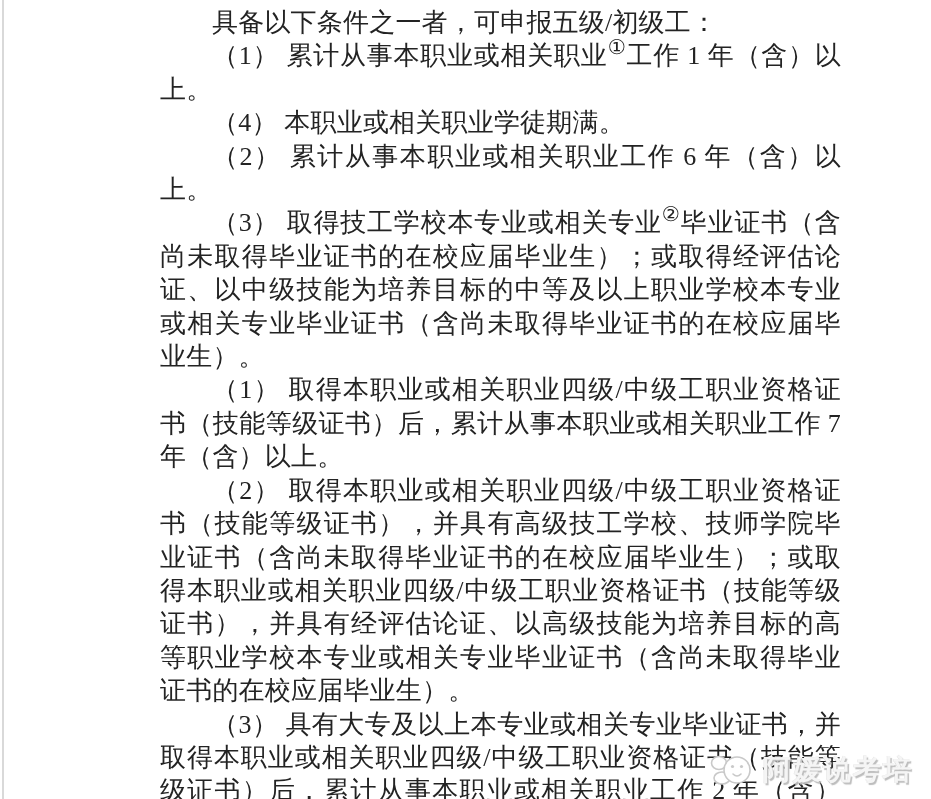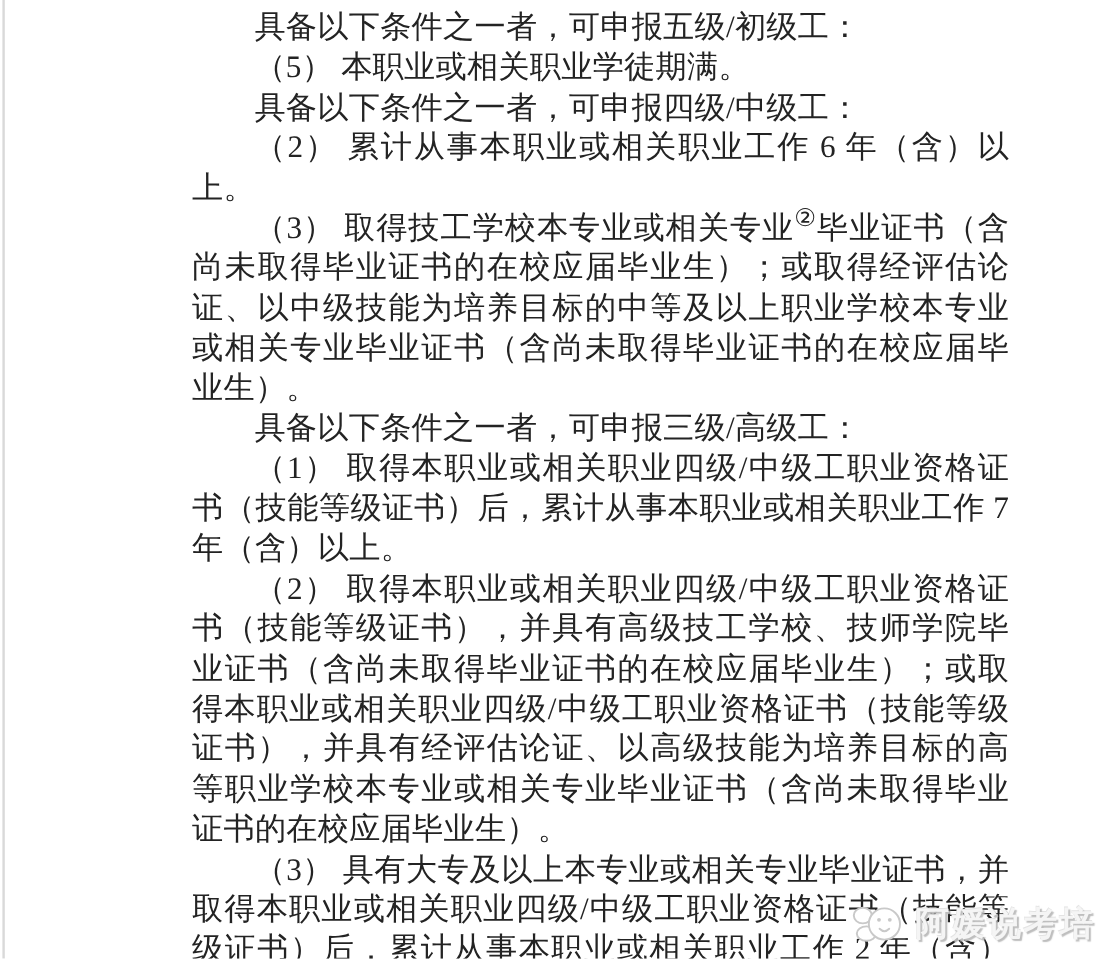--- a/index.html
+++ b/index.html
@@ -68,25 +68,24 @@
   }
 </style>
 </head>
 <body>
 
 <div class="page">
   <div class="left-rule"></div>
 
   <div class="text-block">
     <p>具备以下条件之一者，可申报五级/初级工：</p>
-    <p>（5） 本职业或相关职业学徒期满。</p>
-    <p>具备以下条件之一者，可申报四级/中级工：</p>
+    <p>（1） 累计从事本职业或相关职业<sup>①</sup>工作 1 年（含）以上。</p>
+    <p>（4） 本职业或相关职业学徒期满。</p>
     <p>（2） 累计从事本职业或相关职业工作 6 年（含）以上。</p>
     <p>（3） 取得技工学校本专业或相关专业<sup>②</sup>毕业证书（含尚未取得毕业证书的在校应届毕业生）；或取得经评估论证、以中级技能为培养目标的中等及以上职业学校本专业或相关专业毕业证书（含尚未取得毕业证书的在校应届毕业生）。</p>
-    <p>具备以下条件之一者，可申报三级/高级工：</p>
     <p>（1） 取得本职业或相关职业四级/中级工职业资格证书（技能等级证书）后，累计从事本职业或相关职业工作 7 年（含）以上。</p>
     <p>（2） 取得本职业或相关职业四级/中级工职业资格证书（技能等级证书），并具有高级技工学校、技师学院毕业证书（含尚未取得毕业证书的在校应届毕业生）；或取得本职业或相关职业四级/中级工职业资格证书（技能等级证书），并具有经评估论证、以高级技能为培养目标的高等职业学校本专业或相关专业毕业证书（含尚未取得毕业证书的在校应届毕业生）。</p>
     <p>（3） 具有大专及以上本专业或相关专业毕业证书，并取得本职业或相关职业四级/中级工职业资格证书（技能等级证书）后，累计从事本职业或相关职业工作 2 年（含）以上。</p>
   </div>
 
   <div class="watermark">
     <span class="wm-icon">
       <svg viewBox="0 0 46 38" width="46" height="38" xmlns="http://www.w3.org/2000/svg">
         <g fill="#ffffff" stroke="#c9c9c9" stroke-width="1.6">
           <ellipse cx="10" cy="12" rx="7.5" ry="6.5"></ellipse>

